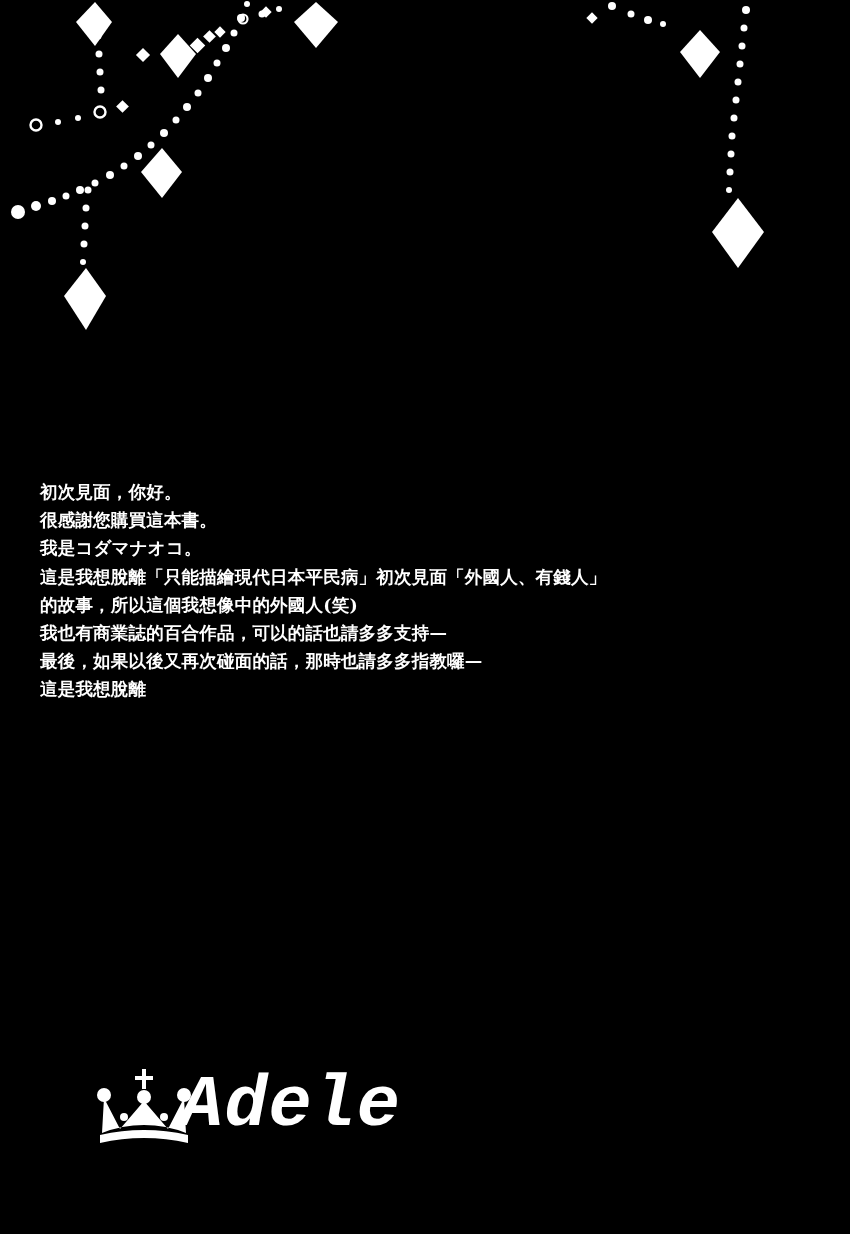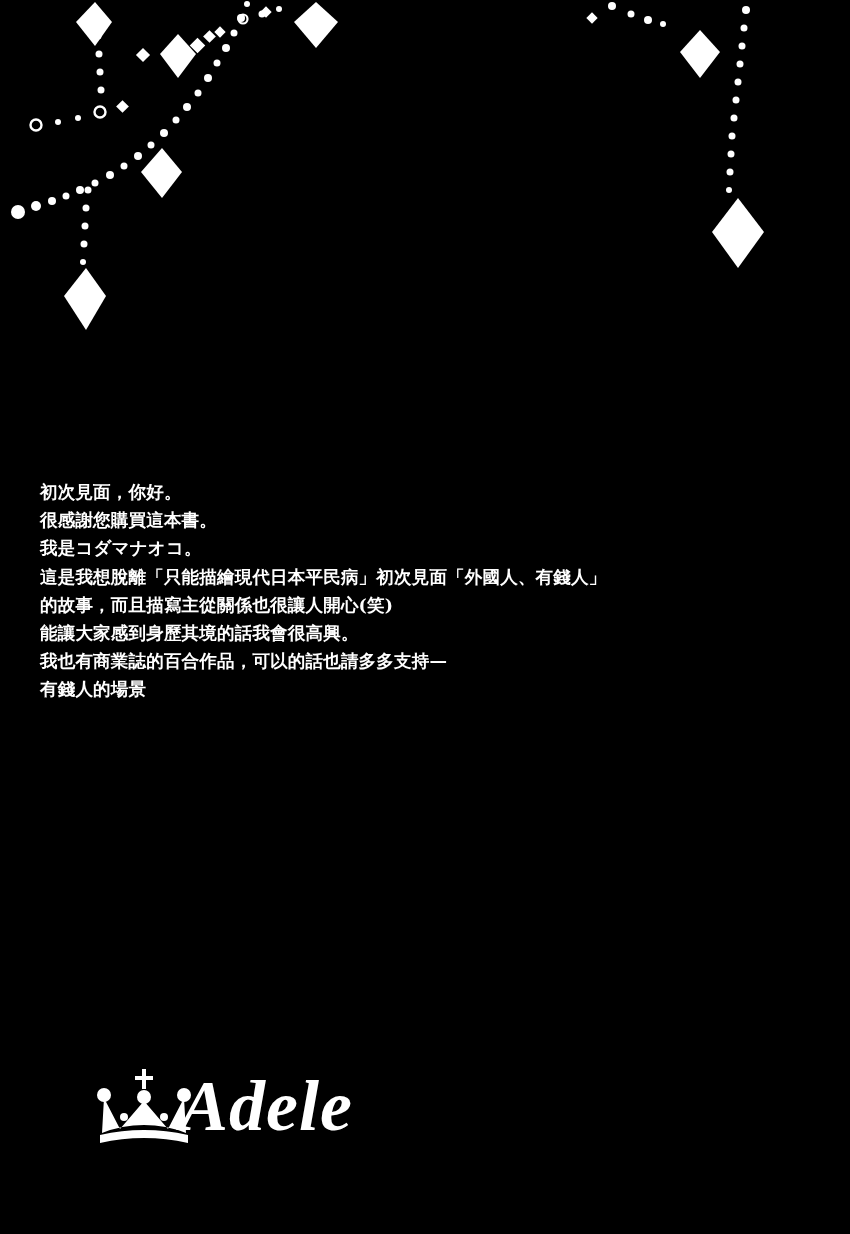--- a/index.html
+++ b/index.html
@@ -57,21 +57,21 @@
     position: absolute;
     left: 0;
     top: 12px;
     width: 96px;
     height: 84px;
   }
   .logo-word {
     position: absolute;
     left: 84px;
     top: 8px;
-    font-family: Liberation Serif, serif;
+    font-family: Liberation Mono, monospace;
     font-weight: 700;
     font-style: italic;
     font-size: 72px;
     line-height: 86px;
     letter-spacing: 1px;
     color: #ffffff;
   }
 </style>
 </head>
 <body>
@@ -174,24 +174,24 @@
       <rect x="262" y="8" width="8" height="8" transform="rotate(45 266 12)"></rect>
       <rect x="588" y="14" width="8" height="8" transform="rotate(45 592 18)"></rect>
     </g>
   </svg>
 
   <div class="afterword">
     <div class="line">初次見面，你好。</div>
     <div class="line">很感謝您購買這本書。</div>
     <div class="line">我是コダマナオコ。</div>
     <div class="line">這是我想脫離「只能描繪現代日本平民病」初次見面「外國人、有錢人」</div>
-    <div class="line">的故事，而且描寫主從關係也很讓人開心(笑)</div>
-    <div class="line">能讓大家感到身歷其境的話我會很高興。</div>
+    <div class="line">的故事，所以這個我想像中的外國人(笑)</div>
     <div class="line">我也有商業誌的百合作品，可以的話也請多多支持—</div>
-    <div class="line">有錢人的場景</div>
+    <div class="line">最後，如果以後又再次碰面的話，那時也請多多指教囉—</div>
+    <div class="line">這是我想脫離</div>
   </div>
 
   <div class="logo">
     <svg class="logo-crown" viewBox="0 0 96 84">
       <g fill="#ffffff">
         <path d="M46 2 h4 v7 h7 v4 h-7 v9 h-4 v-9 h-7 v-4 h7 z"></path>
         <circle cx="8" cy="28" r="7"></circle>
         <circle cx="48" cy="30" r="7"></circle>
         <circle cx="88" cy="28" r="7"></circle>
         <path d="M8 31 L24 62 L48 34 L72 62 L88 31 L90 66 Q70 58 48 58 Q26 58 6 66 Z"></path>

